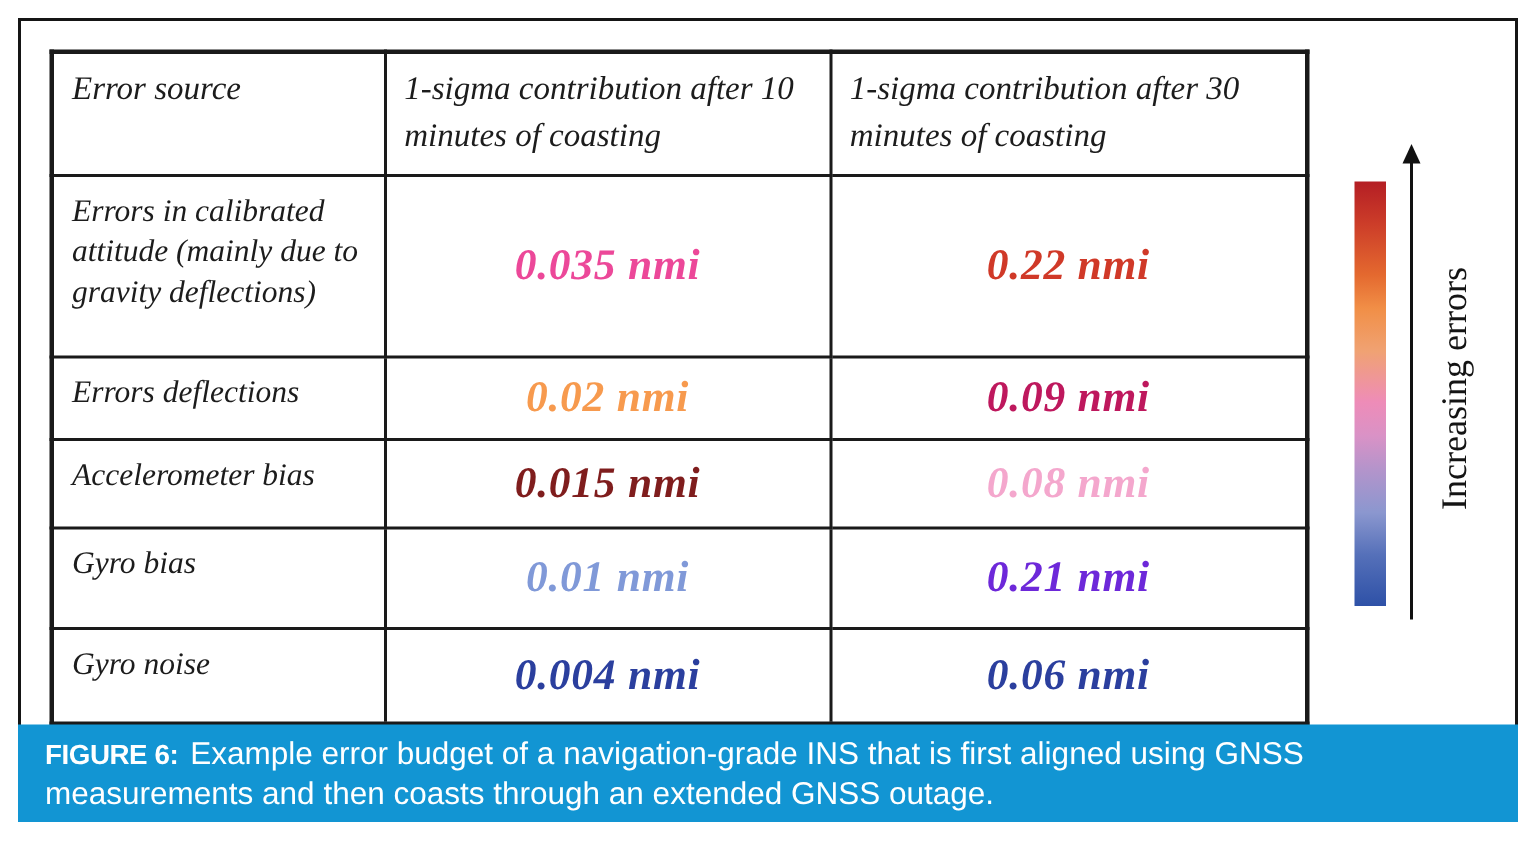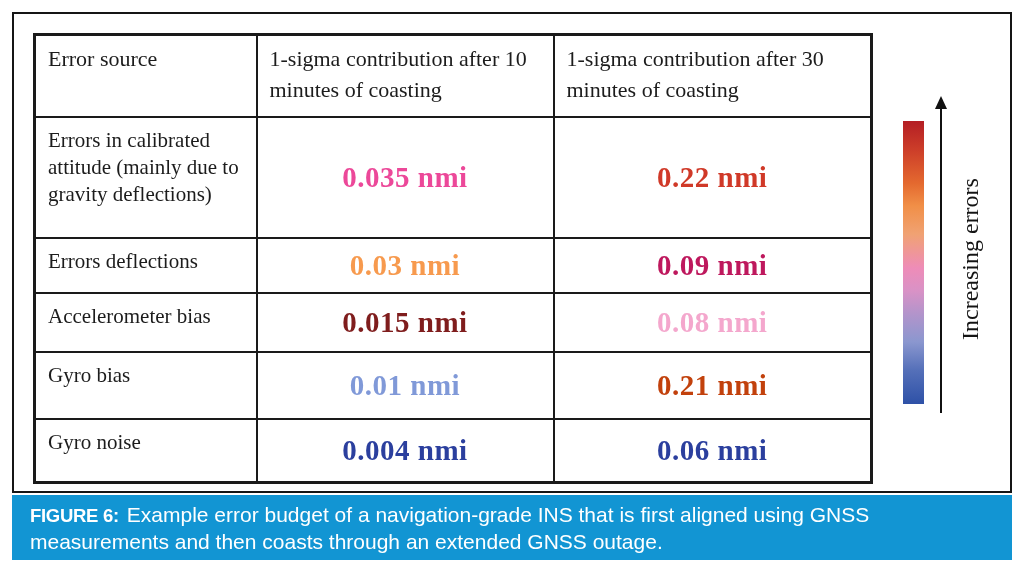--- a/index.html
+++ b/index.html
@@ -13,20 +13,21 @@
   }
 
   table.err-table {
     position: absolute; left: 19px; top: 19px;
     border-collapse: collapse; table-layout: fixed;
     background: #ffffff;
     border: 3px solid #1a1a1a;
   }
   table.err-table td, table.err-table th {
     border: 2px solid #1a1a1a;
+    font-style: italic;
   }
   col.c1 { width: 222px; }
   col.c2 { width: 297px; }
   col.c3 { width: 318px; }
 
   th.hdr {
     font-weight: normal; font-size: 22px; line-height: 1.4;
     text-align: left; vertical-align: top; padding: 8px 10px 4px 12px;
     color: #1c1c1c;
   }
@@ -64,21 +65,21 @@
     position: absolute; left: 823px; top: 243px;
     width: 300px; height: 32px;
     transform: rotate(-90deg);
     text-align: center;
     font-size: 24px; color: #141414;
     font-family: "Liberation Serif", serif;
     white-space: nowrap;
   }
 
   .caption-bar {
-    position: absolute; left: 12px; top: 495px;
+    position: absolute; left: 12px; top: 483px;
     width: 1000px; height: 65px;
     padding: 7px 20px 0 18px;
     font-family: "Liberation Sans", sans-serif;
     color: #ffffff; line-height: 1.28; font-size: 21px;
   }
   .caption-tag {
     font-weight: bold; font-size: 18.5px; letter-spacing: -0.3px;
     padding-right: 8px;
   }
 </style>
@@ -99,32 +100,32 @@
       <th class="hdr">1-sigma contribution after 10 minutes of coasting</th>
       <th class="hdr">1-sigma contribution after 30 minutes of coasting</th>
     </tr>
     <tr class="r1">
       <td class="label">Errors in calibrated attitude (mainly due to gravity deflections)</td>
       <td class="value" style="color: #ec4899;">0.035 nmi</td>
       <td class="value" style="color: rgb(208, 57, 40);">0.22 nmi</td>
     </tr>
     <tr class="r2">
       <td class="label">Errors deflections</td>
-      <td class="value" style="color: rgb(247, 154, 78);">0.03 nmi</td>
+      <td class="value" style="color: rgb(247, 154, 78);">0.02 nmi</td>
       <td class="value" style="color: #be185d;">0.09 nmi</td>
     </tr>
     <tr class="r3">
       <td class="label">Accelerometer bias</td>
       <td class="value" style="color: #7f1d1d; text-align: center;">0.015 nmi</td>
       <td class="value" style="color: rgb(244, 167, 205);">0.08 nmi</td>
     </tr>
     <tr class="r4">
       <td class="label">Gyro bias</td>
       <td class="value" style="color: rgb(128, 153, 216);">0.01 nmi</td>
-      <td class="value" style="color: #c2410c;">0.21 nmi</td>
+      <td class="value" style="color: #6d28d9;">0.21 nmi</td>
     </tr>
     <tr class="r5">
       <td class="label">Gyro noise</td>
       <td class="value" style="color: rgb(43, 63, 158);">0.004 nmi</td>
       <td class="value" style="color: rgb(43, 63, 158);">0.06 nmi</td>
     </tr>
   </tbody>
     </table>
 </div>
 

